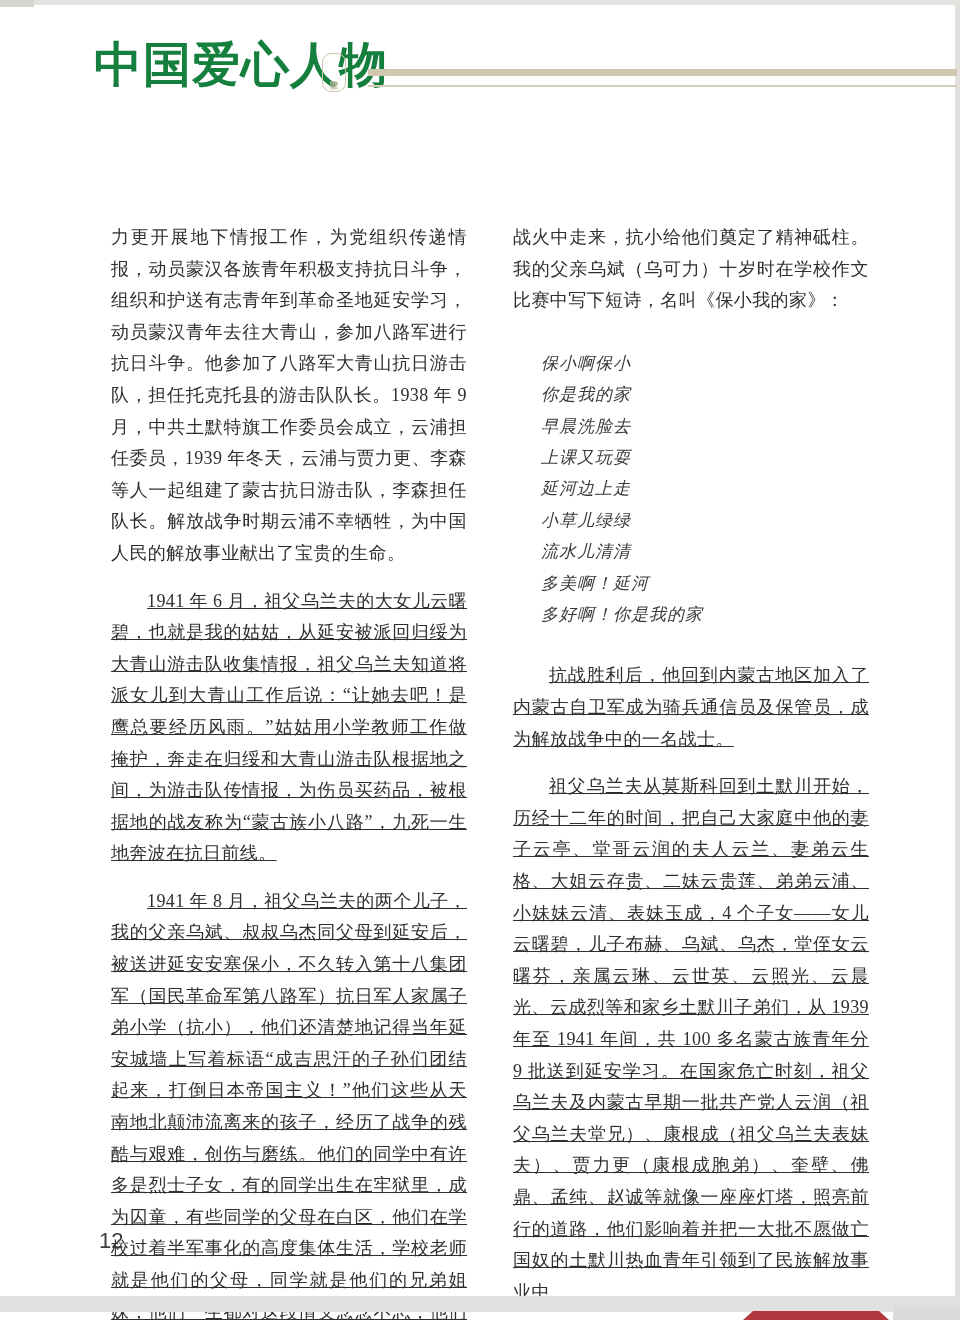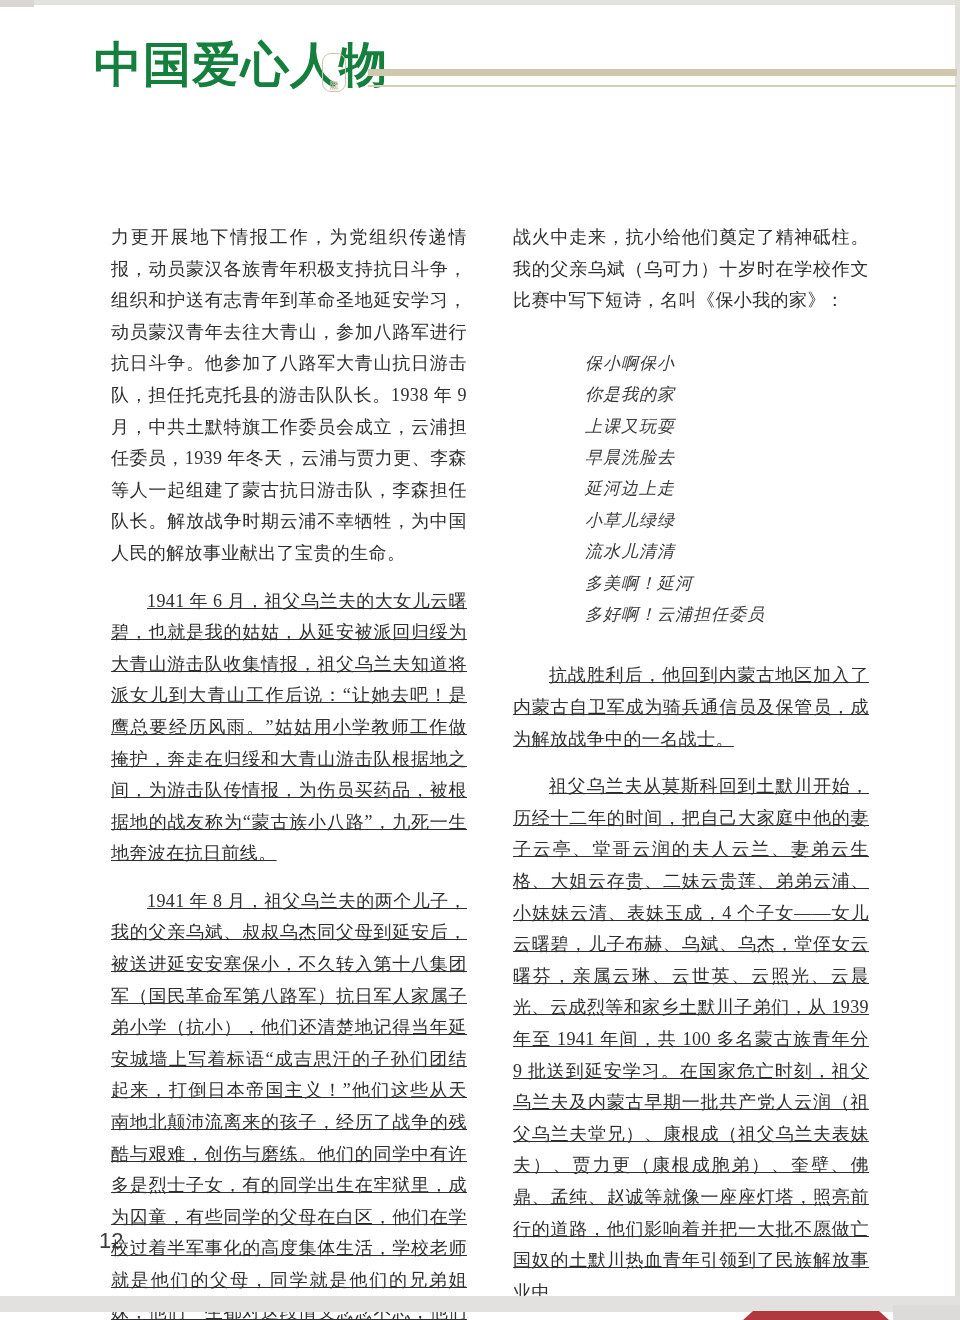--- a/index.html
+++ b/index.html
@@ -39,21 +39,21 @@
     color:#2f2f2f;text-align:justify;
   }
   .col-left{left:95px;}
   .col-right{left:497px;}
   .body-para{margin:16px;}
   .body-para.indent{text-indent:2em;text-decoration:underline;}
 
   .poem{margin:31px 0 30px 44px;}
   .poem-line{
     font-size:17px;line-height:31.4px;font-style:italic;
-    color:#3a3a3a;letter-spacing:1px;margin-left:44px;
+    color:#3a3a3a;letter-spacing:1px;
   }
 
   
   .page-number{
     position:absolute;left:99px;top:1228px;
     font-family:"Liberation Sans","DejaVu Sans",sans-serif;
     font-size:22px;color:#3c3c3c;
   }
   .gray-band{position:absolute;left:0;top:1296px;width:960px;height:16px;background:#e2e1e0;}
   .corner-gray{position:absolute;left:893px;top:1305px;width:67px;height:15px;background:#dcdbda;}
@@ -86,27 +86,27 @@
       <p class="body-para indent">1941 年 8 月，祖父乌兰夫的两个儿子，我的父亲乌斌、叔叔乌杰同父母到延安后，被送进延安安塞保小，不久转入第十八集团军（国民革命军第八路军）抗日军人家属子弟小学（抗小），他们还清楚地记得当年延安城墙上写着标语“成吉思汗的子孙们团结起来，打倒日本帝国主义！”他们这些从天南地北颠沛流离来的孩子，经历了战争的残酷与艰难，创伤与磨练。他们的同学中有许多是烈士子女，有的同学出生在牢狱里，成为囚童，有些同学的父母在白区，他们在学校过着半军事化的高度集体生活，学校老师就是他们的父母，同学就是他们的兄弟姐妹，他们一生都对这段情义念念不忘，他们是延安的娃，他们从</p>
     </section>
 
   <section class="col col-right">
     <p class="body-para">战火中走来，抗小给他们奠定了精神砥柱。我的父亲乌斌（乌可力）十岁时在学校作文比赛中写下短诗，名叫《保小我的家》：</p>
 
     <div class="poem">
 
     <div class="poem-line">保小啊保小</div>
         <div class="poem-line">你是我的家</div>
+        <div class="poem-line">早晨洗脸去</div>
         <div class="poem-line">上课又玩耍</div>
-        <div class="poem-line">早晨洗脸去</div>
         <div class="poem-line">延河边上走</div>
         <div class="poem-line">小草儿绿绿</div>
         <div class="poem-line">流水儿清清</div>
         <div class="poem-line">多美啊！延河</div>
-        <div class="poem-line">多好啊！云浦担任委员</div>
+        <div class="poem-line">多好啊！你是我的家</div>
       </div>
 
     <div>
 
     <p class="body-para indent">抗战胜利后，他回到内蒙古地区加入了内蒙古自卫军成为骑兵通信员及保管员，成为解放战争中的一名战士。</p>
         <p class="body-para indent">祖父乌兰夫从莫斯科回到土默川开始，历经十二年的时间，把自己大家庭中他的妻子云亭、堂哥云润的夫人云兰、妻弟云生格、大姐云存贵、二妹云贵莲、弟弟云浦、小妹妹云清、表妹玉成，4 个子女——女儿云曙碧，儿子布赫、乌斌、乌杰，堂侄女云曙芬，亲属云琳、云世英、云照光、云晨光、云成烈等和家乡土默川子弟们，从 1939 年至 1941 年间，共 100 多名蒙古族青年分 9 批送到延安学习。在国家危亡时刻，祖父乌兰夫及内蒙古早期一批共产党人云润（祖父乌兰夫堂兄）、康根成（祖父乌兰夫表妹夫）、贾力更（康根成胞弟）、奎壁、佛鼎、孟纯、赵诚等就像一座座灯塔，照亮前行的道路，他们影响着并把一大批不愿做亡国奴的土默川热血青年引领到了民族解放事业中</p>
       </div>
   </section>
 
   <div class="page-number">12</div>

